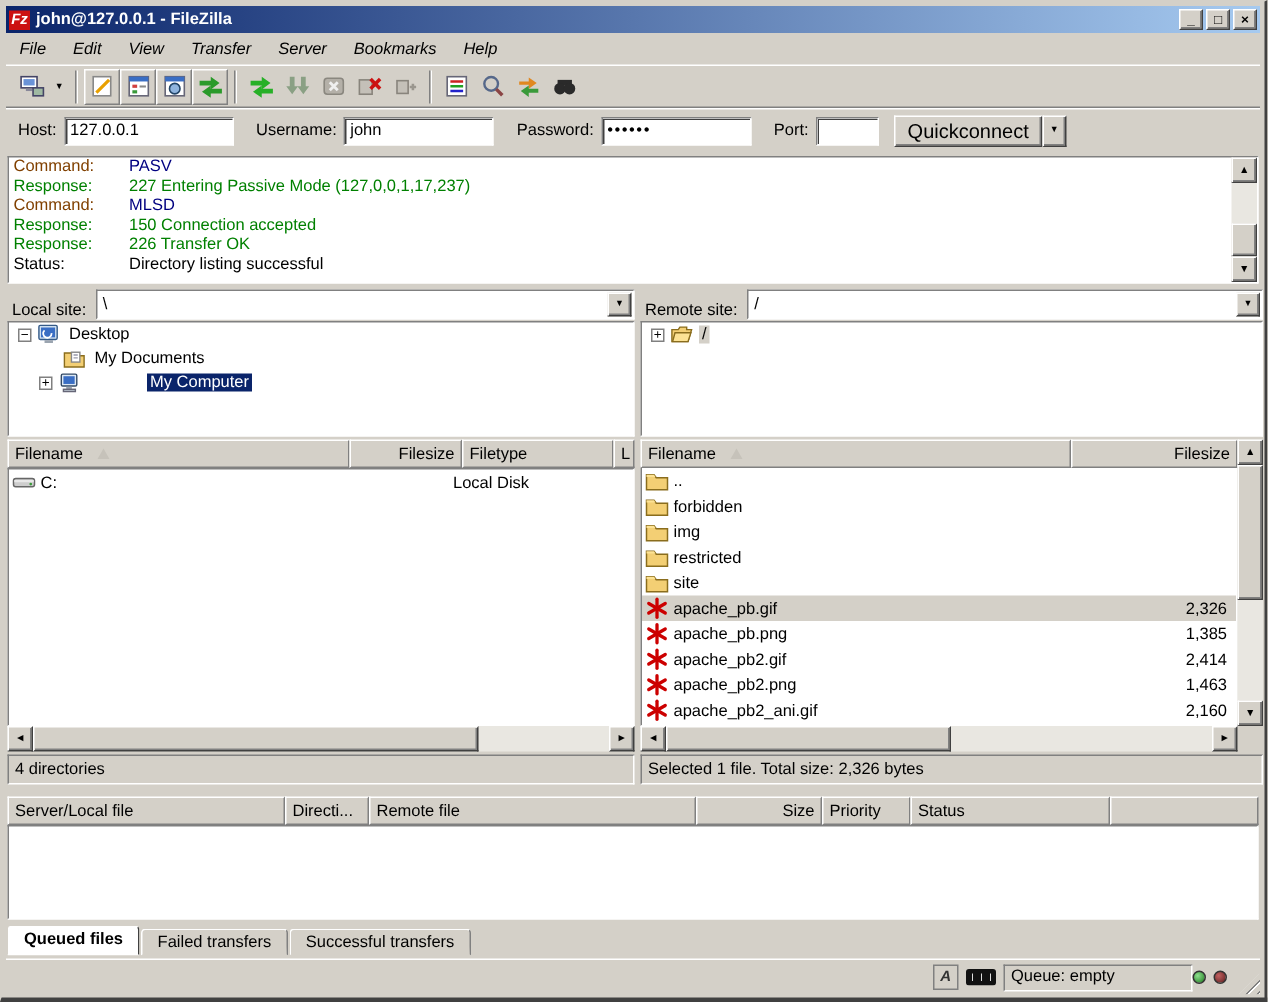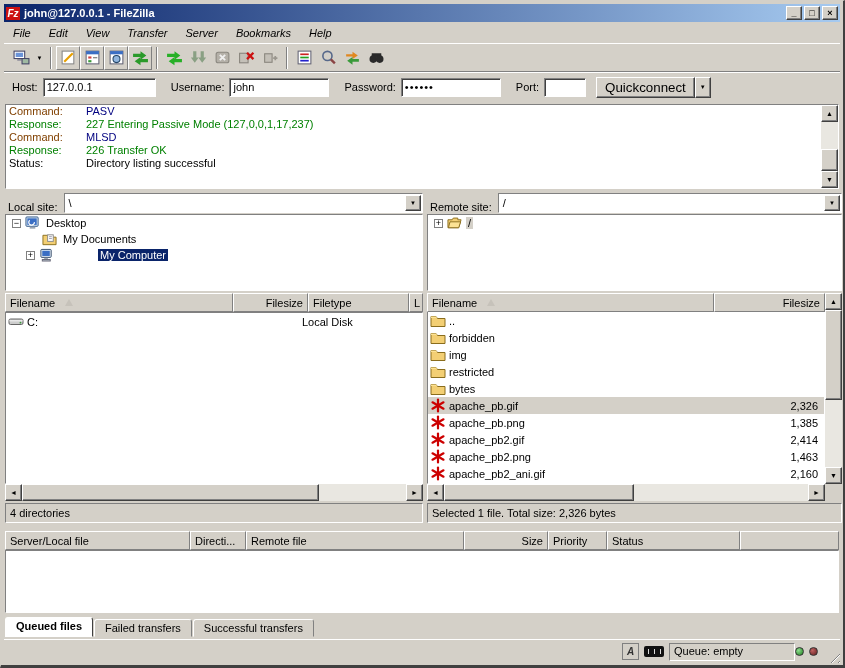--- a/index.html
+++ b/index.html
@@ -255,20 +255,21 @@
     <span class="qc-label" style="margin-left:15px">Port:</span>
     <input style="width: 42px;" value="">
     <button class="qc-btn raised" style="margin-left:10px">Quickconnect</button>
     <div class="qc-btn-drop raised">▼</div>
   </div>
 
   <div class="log sunken-flat">
     <div class="log-line cmd"><span class="log-label">Command:</span><span class="log-text">PASV</span></div>
     <div class="log-line rsp"><span class="log-label">Response:</span><span class="log-text">227 Entering Passive Mode (127,0,0,1,17,237)</span></div>
     <div class="log-line cmd"><span class="log-label">Command:</span><span class="log-text">MLSD</span></div>
+    <div class="log-line rsp"><span class="log-label">Response:</span><span class="log-text">150 Connection accepted</span></div>
     <div class="log-line rsp"><span class="log-label">Response:</span><span class="log-text">226 Transfer OK</span></div>
     <div class="log-line sts"><span class="log-label">Status:</span><span class="log-text">Directory listing successful</span></div>
     <div class="vsb">
       <div class="sb-btn raised" style="top:0">▲</div>
       <div class="sb-thumb raised" style="left:0; width:17px; bottom:17px; height:22px"></div>
       <div class="sb-btn raised" style="bottom:0">▼</div>
     </div>
   </div>
 
   <div class="panel-sitebar" style="left:4px; top:191px; width:418px">
@@ -408,21 +409,21 @@
             <path d="M1 3.5h5l1 1.5H1z" fill="#fce294"></path>
           </svg></span>
       <span class="fname">restricted</span>
       <span class="fsize" style="width:105px"></span>
     </div>
     <div class="file-row">
       <span class="file-icon"><svg viewBox="0 0 16 15">
             <path d="M1 3.5h5l1.5 2H15v8H1z" fill="#f3cf74" stroke="#8a6d1d"></path>
             <path d="M1 3.5h5l1 1.5H1z" fill="#fce294"></path>
           </svg></span>
-      <span class="fname">bytes</span>
+      <span class="fname">site</span>
       <span class="fsize" style="width:105px"></span>
     </div>
     <div class="file-row sel-nofocus">
       <span class="file-icon"><svg viewBox="0 0 16 15">
             <g stroke="#cc0000" stroke-width="2.2" stroke-linecap="round">
               <line x1="8" y1="1.5" x2="8" y2="13.5"></line>
               <line x1="2.5" y1="4.3" x2="13.5" y2="10.7"></line>
               <line x1="13.5" y1="4.3" x2="2.5" y2="10.7"></line>
             </g>
           </svg></span>

